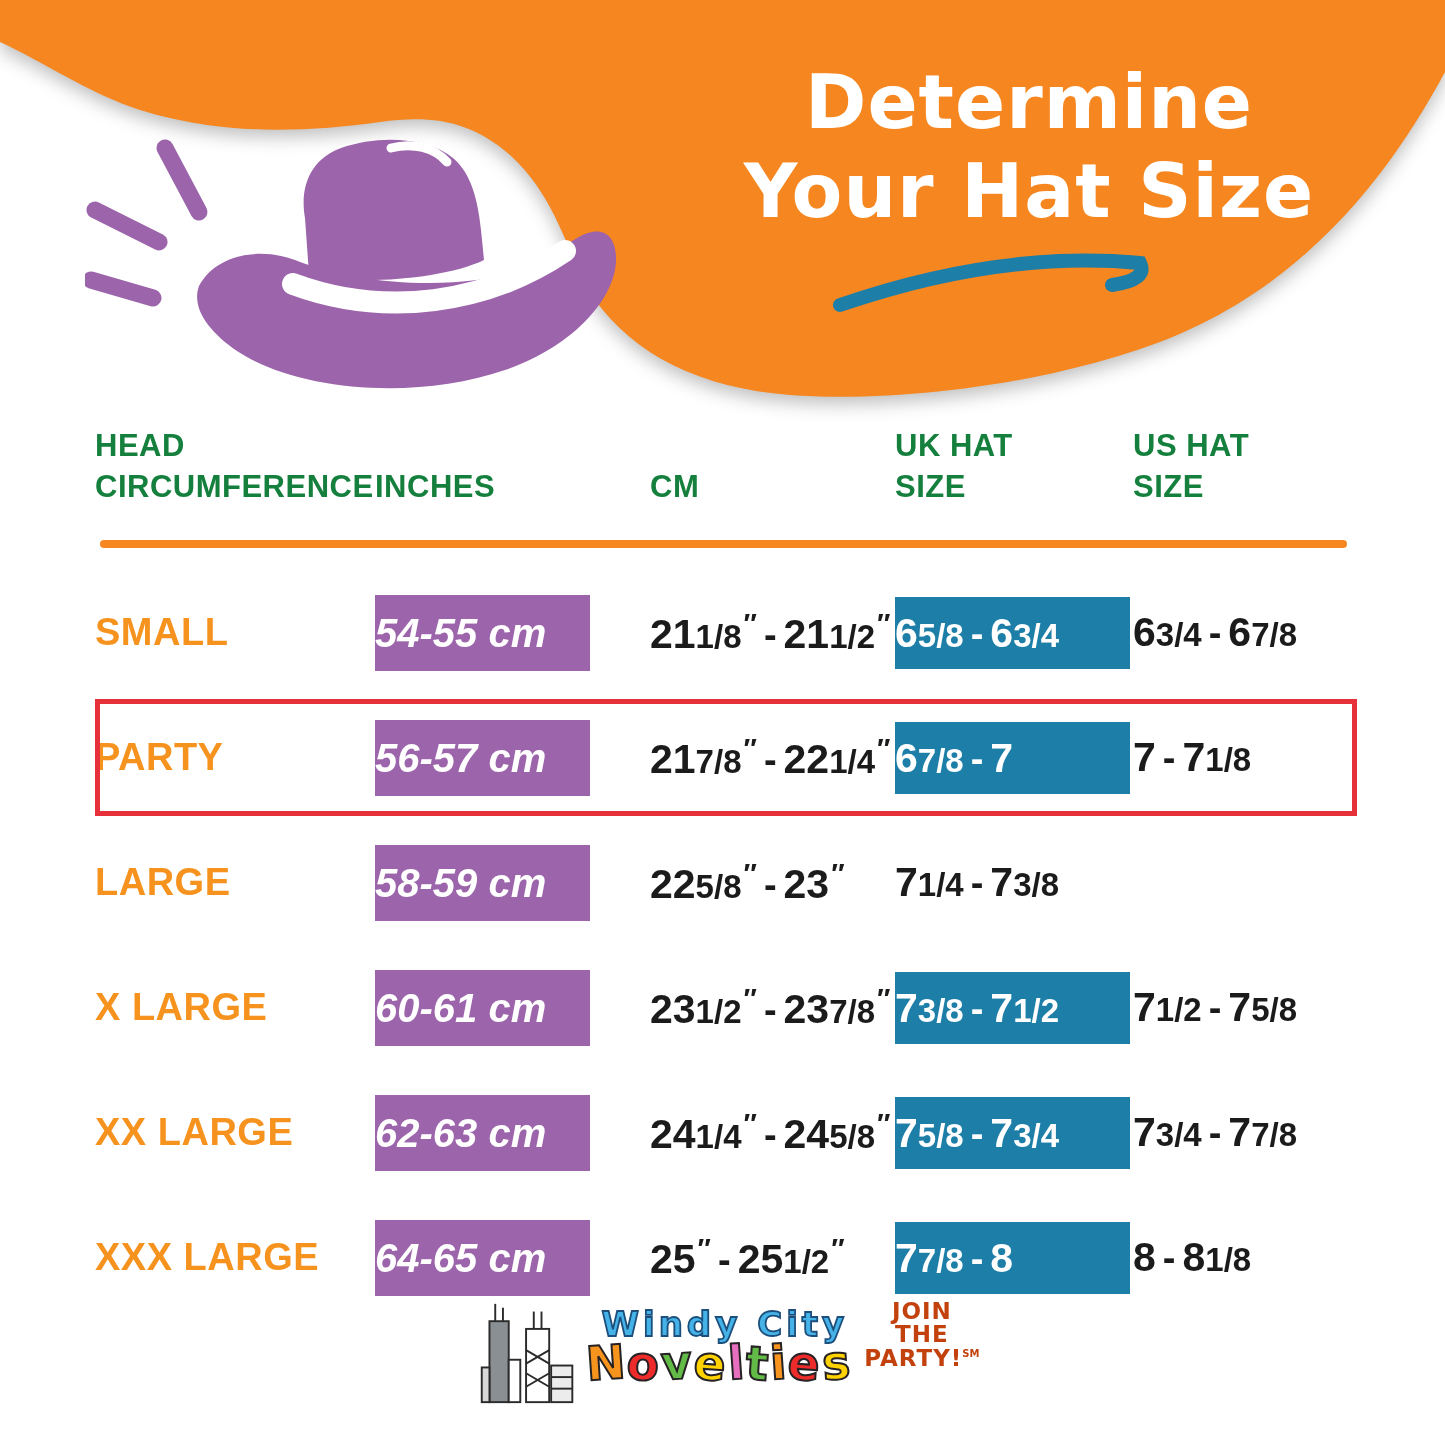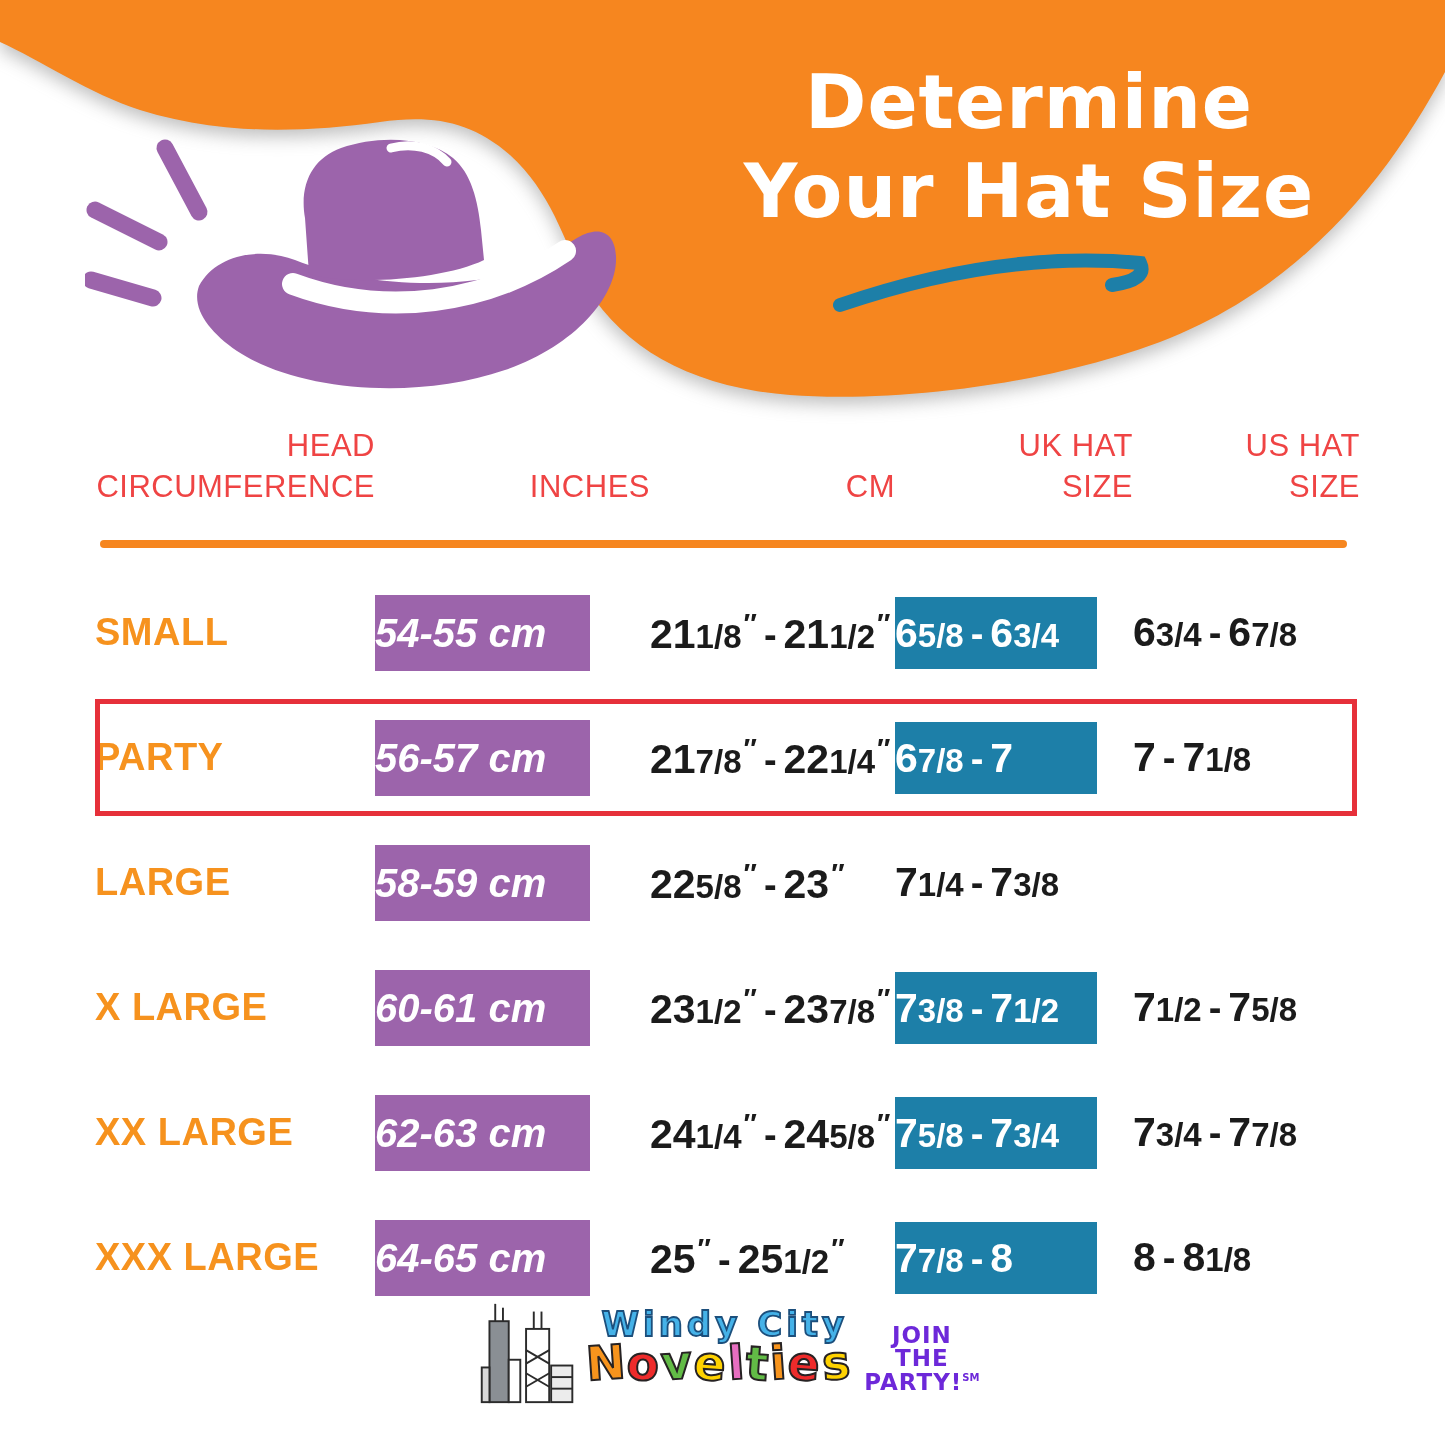--- a/index.html
+++ b/index.html
@@ -18,35 +18,35 @@
   
   .hat-svg{position:absolute;top:88px;left:85px;width:545px;height:330px;}
   .hat-fill{fill:var(--purple,#9C64AB);}
   .hat-dash{stroke:var(--purple,#9C64AB);stroke-width:17;stroke-linecap:round;fill:none;}
   .hat-white{stroke:#fff;fill:none;stroke-linecap:round;}
 
   
   .table{position:absolute;top:408px;left:95px;width:1265px;}
   .hrow{display:grid;grid-template-columns:280px 275px 245px 238px 227px;
         align-items:end;height:100px;padding-bottom:10px;}
-  .hcell{text-align:right;font-weight:normal;color:#ef4444;font-size:31px;
+  .hcell{text-align:left;font-weight:bold;color:#15803d;font-size:31px;
          line-height:1.32;letter-spacing:.5px;}
   .divider{height:8px;border-radius:4px;background:var(--orange,#F6861F);
            margin:22px 13px 0 5px;}
   .rows{margin-top:22px;}
   .row{display:grid;grid-template-columns:280px 275px 245px 238px 227px;
        align-items:center;height:125px;position:relative;}
   .row.highlight::after{content:"";position:absolute;top:4px;bottom:4px;left:0;right:3px;
        border:5px solid var(--red,#E6303A);pointer-events:none;}
   .cell{text-align:left;white-space:nowrap;}
   .size-label{font-weight:bold;font-size:38px;color:var(--orange-text,#F6921E);letter-spacing:.5px;}
   .cm-badge{display:inline-block;width:215px;height:76px;line-height:76px;
             background:var(--purple,#9C64AB);color:#fff;font-style:italic;
             font-weight:bold;font-size:40px;}
-  .uk-badge{display:inline-block;width:202px;height:72px;line-height:72px;
+  .uk-badge{display:inline-block;width:235px;height:72px;line-height:72px;
             background:var(--teal,#1D7FA8);color:#fff;}
   .range{color:#1b1b1b;font-weight:bold;}
   .uk-badge .range{color:#fff;}
   .range .n{font-size:41px;}
   .range .f{font-size:33px;}
   .range .q{font-size:28px;vertical-align:15px;margin-left:2px;}
   .range .dash{font-size:38px;margin:0 7px;}
 
   
   .footer{position:absolute;top:1300px;left:12px;right:0;display:flex;
@@ -54,21 +54,21 @@
   .skyline-svg{width:100px;height:106px;flex:none;}
   .brand{margin-top:4px;}
   .brand-line1{font-family:"DejaVu Sans",sans-serif;font-weight:bold;font-size:34px;
                letter-spacing:4px;color:var(--windy-blue,#45B2E8);
                -webkit-text-stroke:1.8px #1C4F7C;margin-left:16px;}
   .brand-line2{font-family:"DejaVu Sans",sans-serif;font-weight:bold;font-size:47px;
                letter-spacing:2px;margin-top:-9px;-webkit-text-stroke:2px #262223;}
   .brand-line2 span{display:inline-block;}
   .brand-line2 span:nth-child(odd){transform:rotate(-4deg);}
   .brand-line2 span:nth-child(even){transform:rotate(4deg) translateY(1px);}
-  .tagline{margin-top:24px;margin-left:4px;text-align:center;color:#6d28d9;
+  .tagline{margin-left:4px;text-align:center;color:#c2410c;
            font-family:"DejaVu Sans",sans-serif;font-weight:bold;font-size:23px;
            line-height:1.02;letter-spacing:1px;}
   .tagline sup{font-size:10px;letter-spacing:0;}
 </style>
 </head>
 <body>
 
 <div class="canvas">
 
   <svg class="blob-svg" viewBox="0 0 1445 440" preserveAspectRatio="none">

